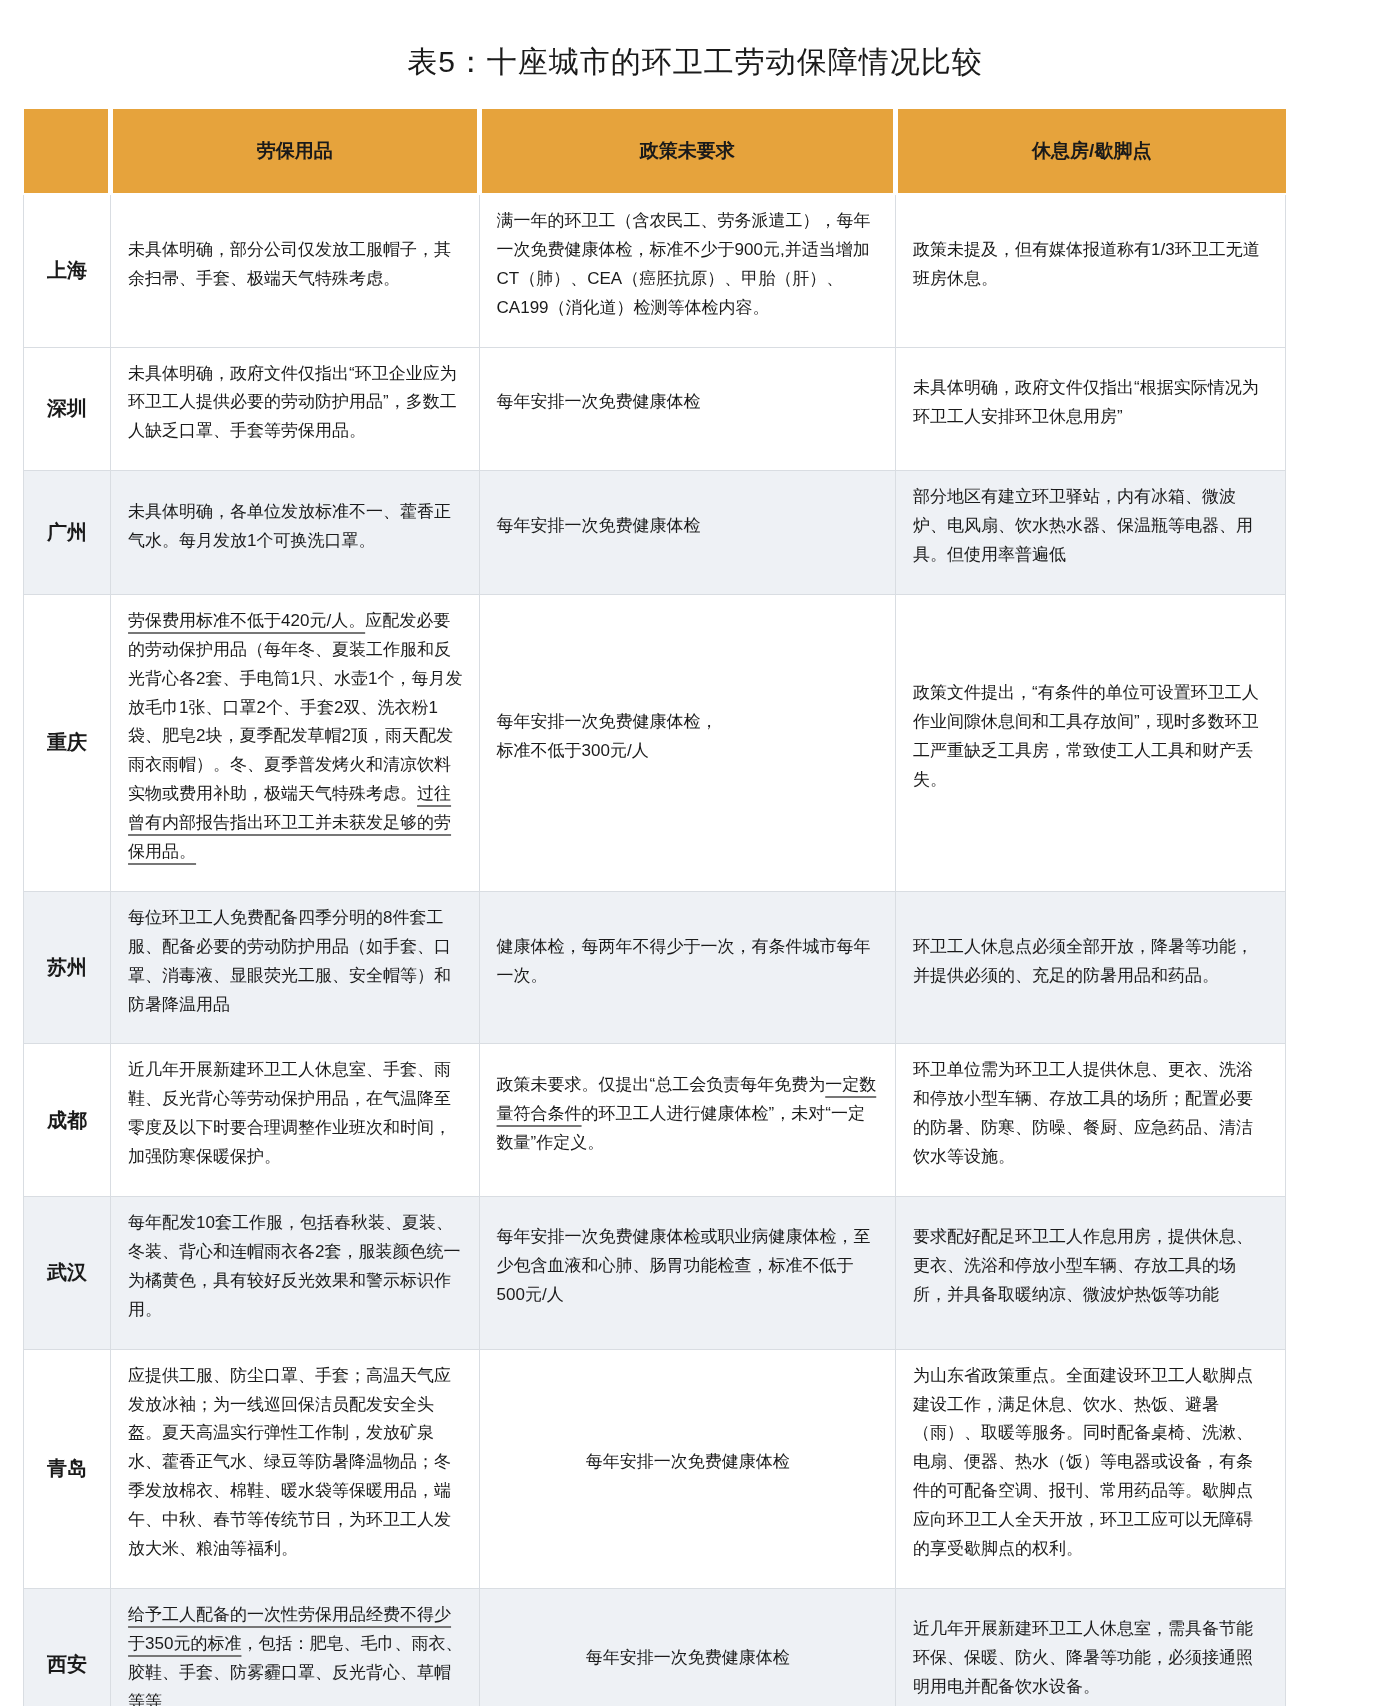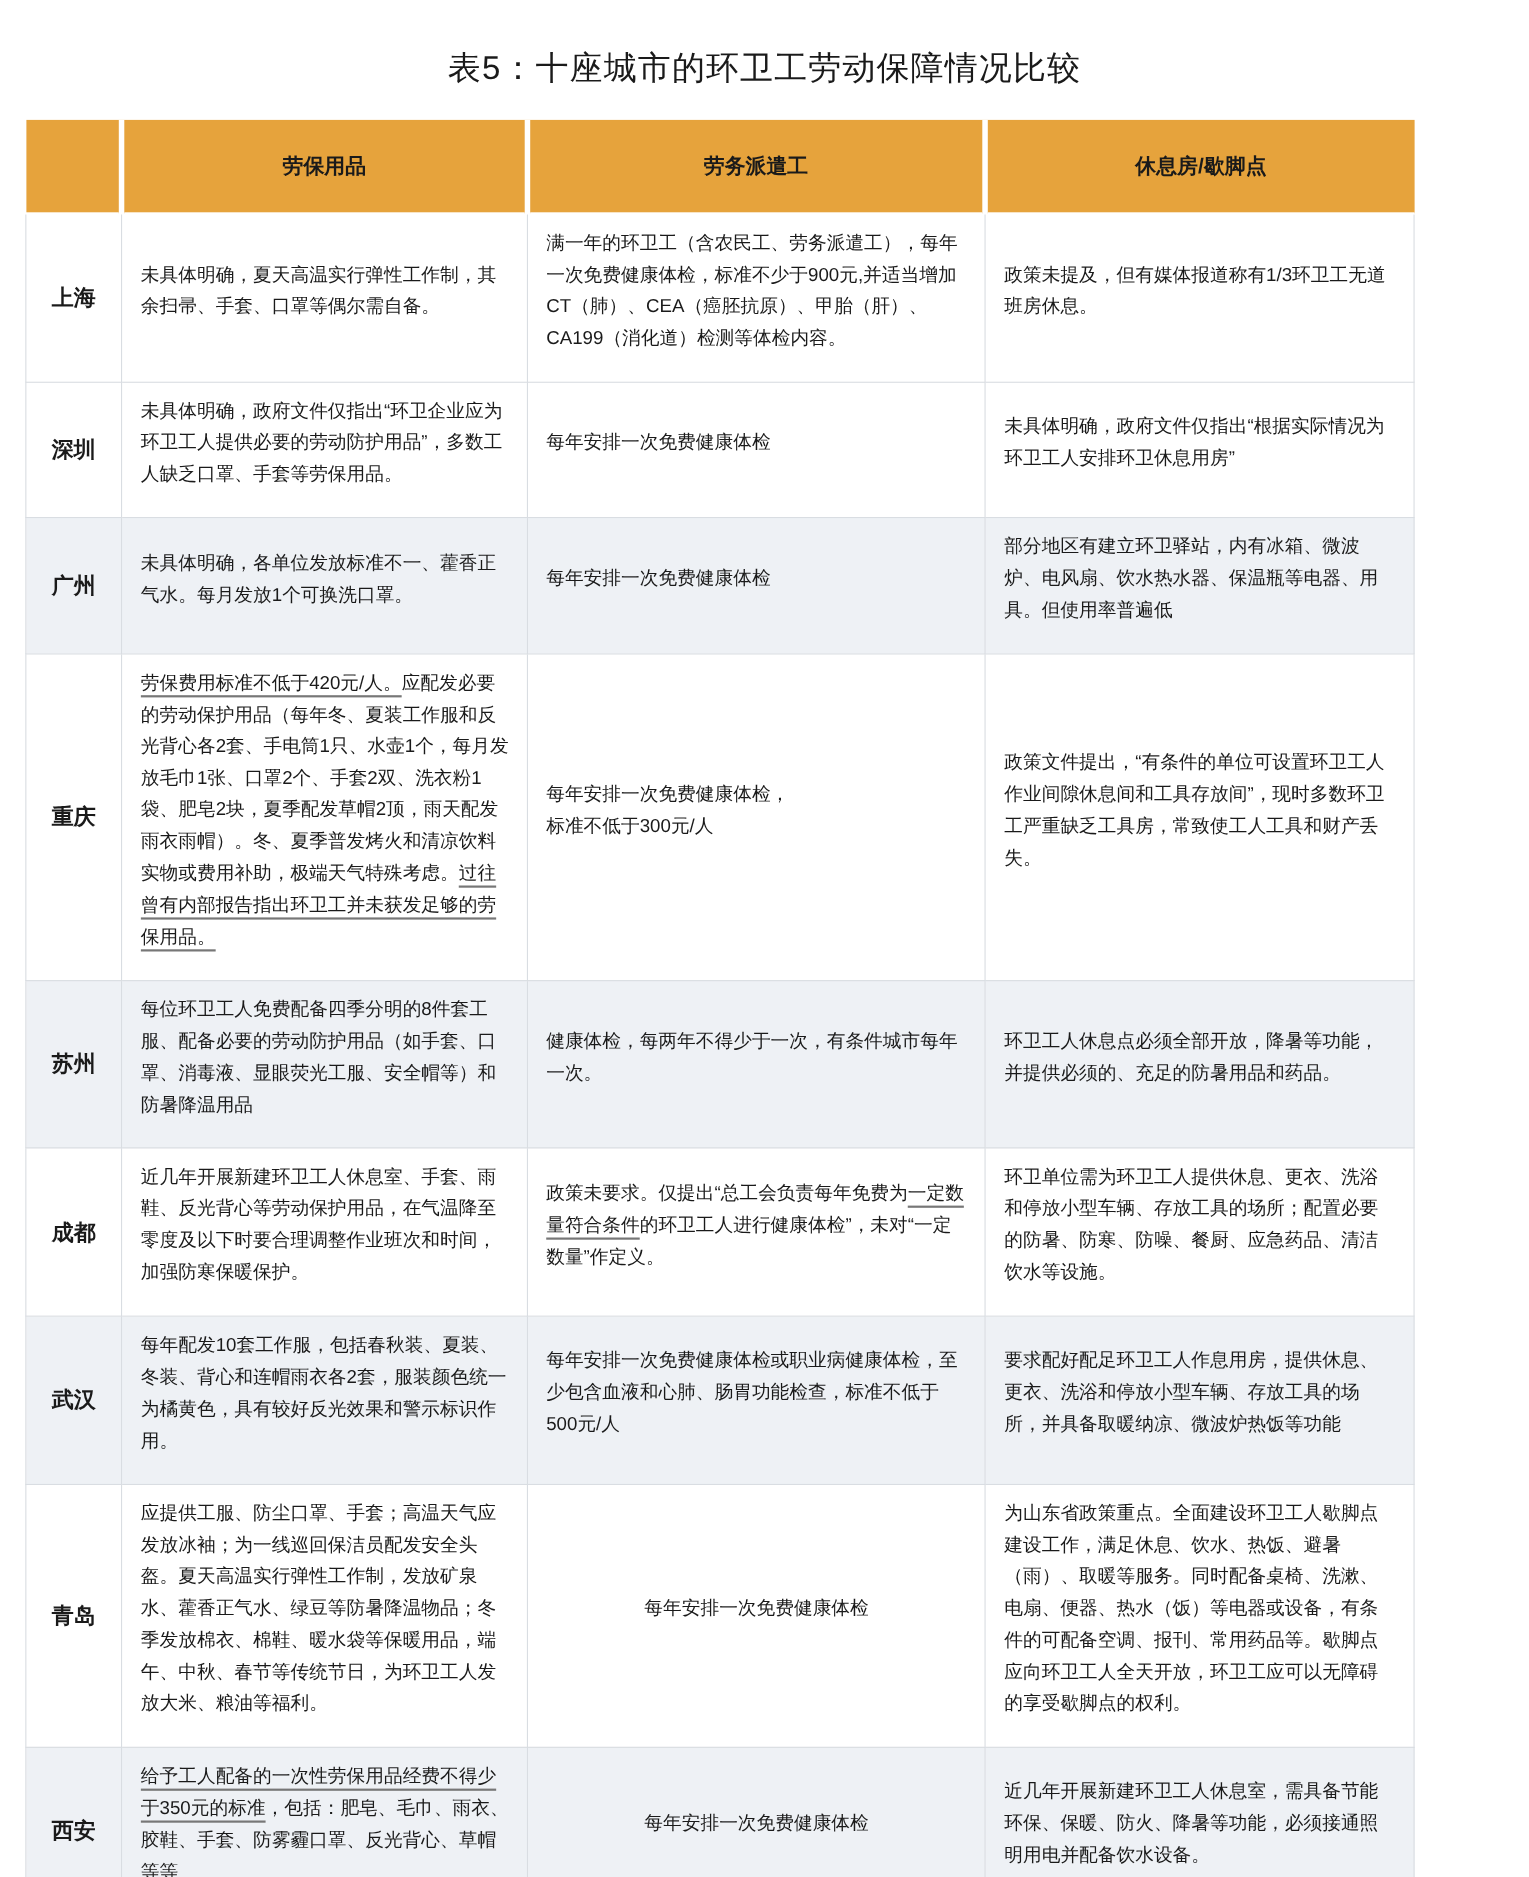--- a/index.html
+++ b/index.html
@@ -79,28 +79,28 @@
   <colgroup>
     <col class="c-city">
     <col class="c-laobao">
     <col class="c-tijian">
     <col class="c-rest">
   </colgroup>
   <thead>
     <tr>
       <th></th>
       <th>劳保用品</th>
-      <th>劳务派遣工</th>
+      <th>政策未要求</th>
       <th>休息房/歇脚点</th>
     </tr>
   </thead>
   <tbody>
       <tr>
         <th class="city">上海</th>
-        <td><span>未具体明确，夏天高温实行弹性工作制，其余扫帚、手套、口罩等偶尔需自备。</span></td>
+        <td><span>未具体明确，部分公司仅发放工服帽子，其余扫帚、手套、极端天气特殊考虑。</span></td>
         <td><span>满一年的环卫工（含农民工、劳务派遣工），每年一次免费健康体检，标准不少于900元,并适当增加CT（肺）、CEA（癌胚抗原）、甲胎（肝）、CA199（消化道）检测等体检内容。</span></td>
         <td><span>政策未提及，但有媒体报道称有1/3环卫工无道班房休息。</span></td>
       </tr>
       <tr>
         <th class="city">深圳</th>
         <td><span>未具体明确，政府文件仅指出“环卫企业应为环卫工人提供必要的劳动防护用品”，多数工人缺乏口罩、手套等劳保用品。</span></td>
         <td><span>每年安排一次免费健康体检</span></td>
         <td><span>未具体明确，政府文件仅指出“根据实际情况为环卫工人安排环卫休息用房”</span></td>
       </tr>
       <tr class="alt">

